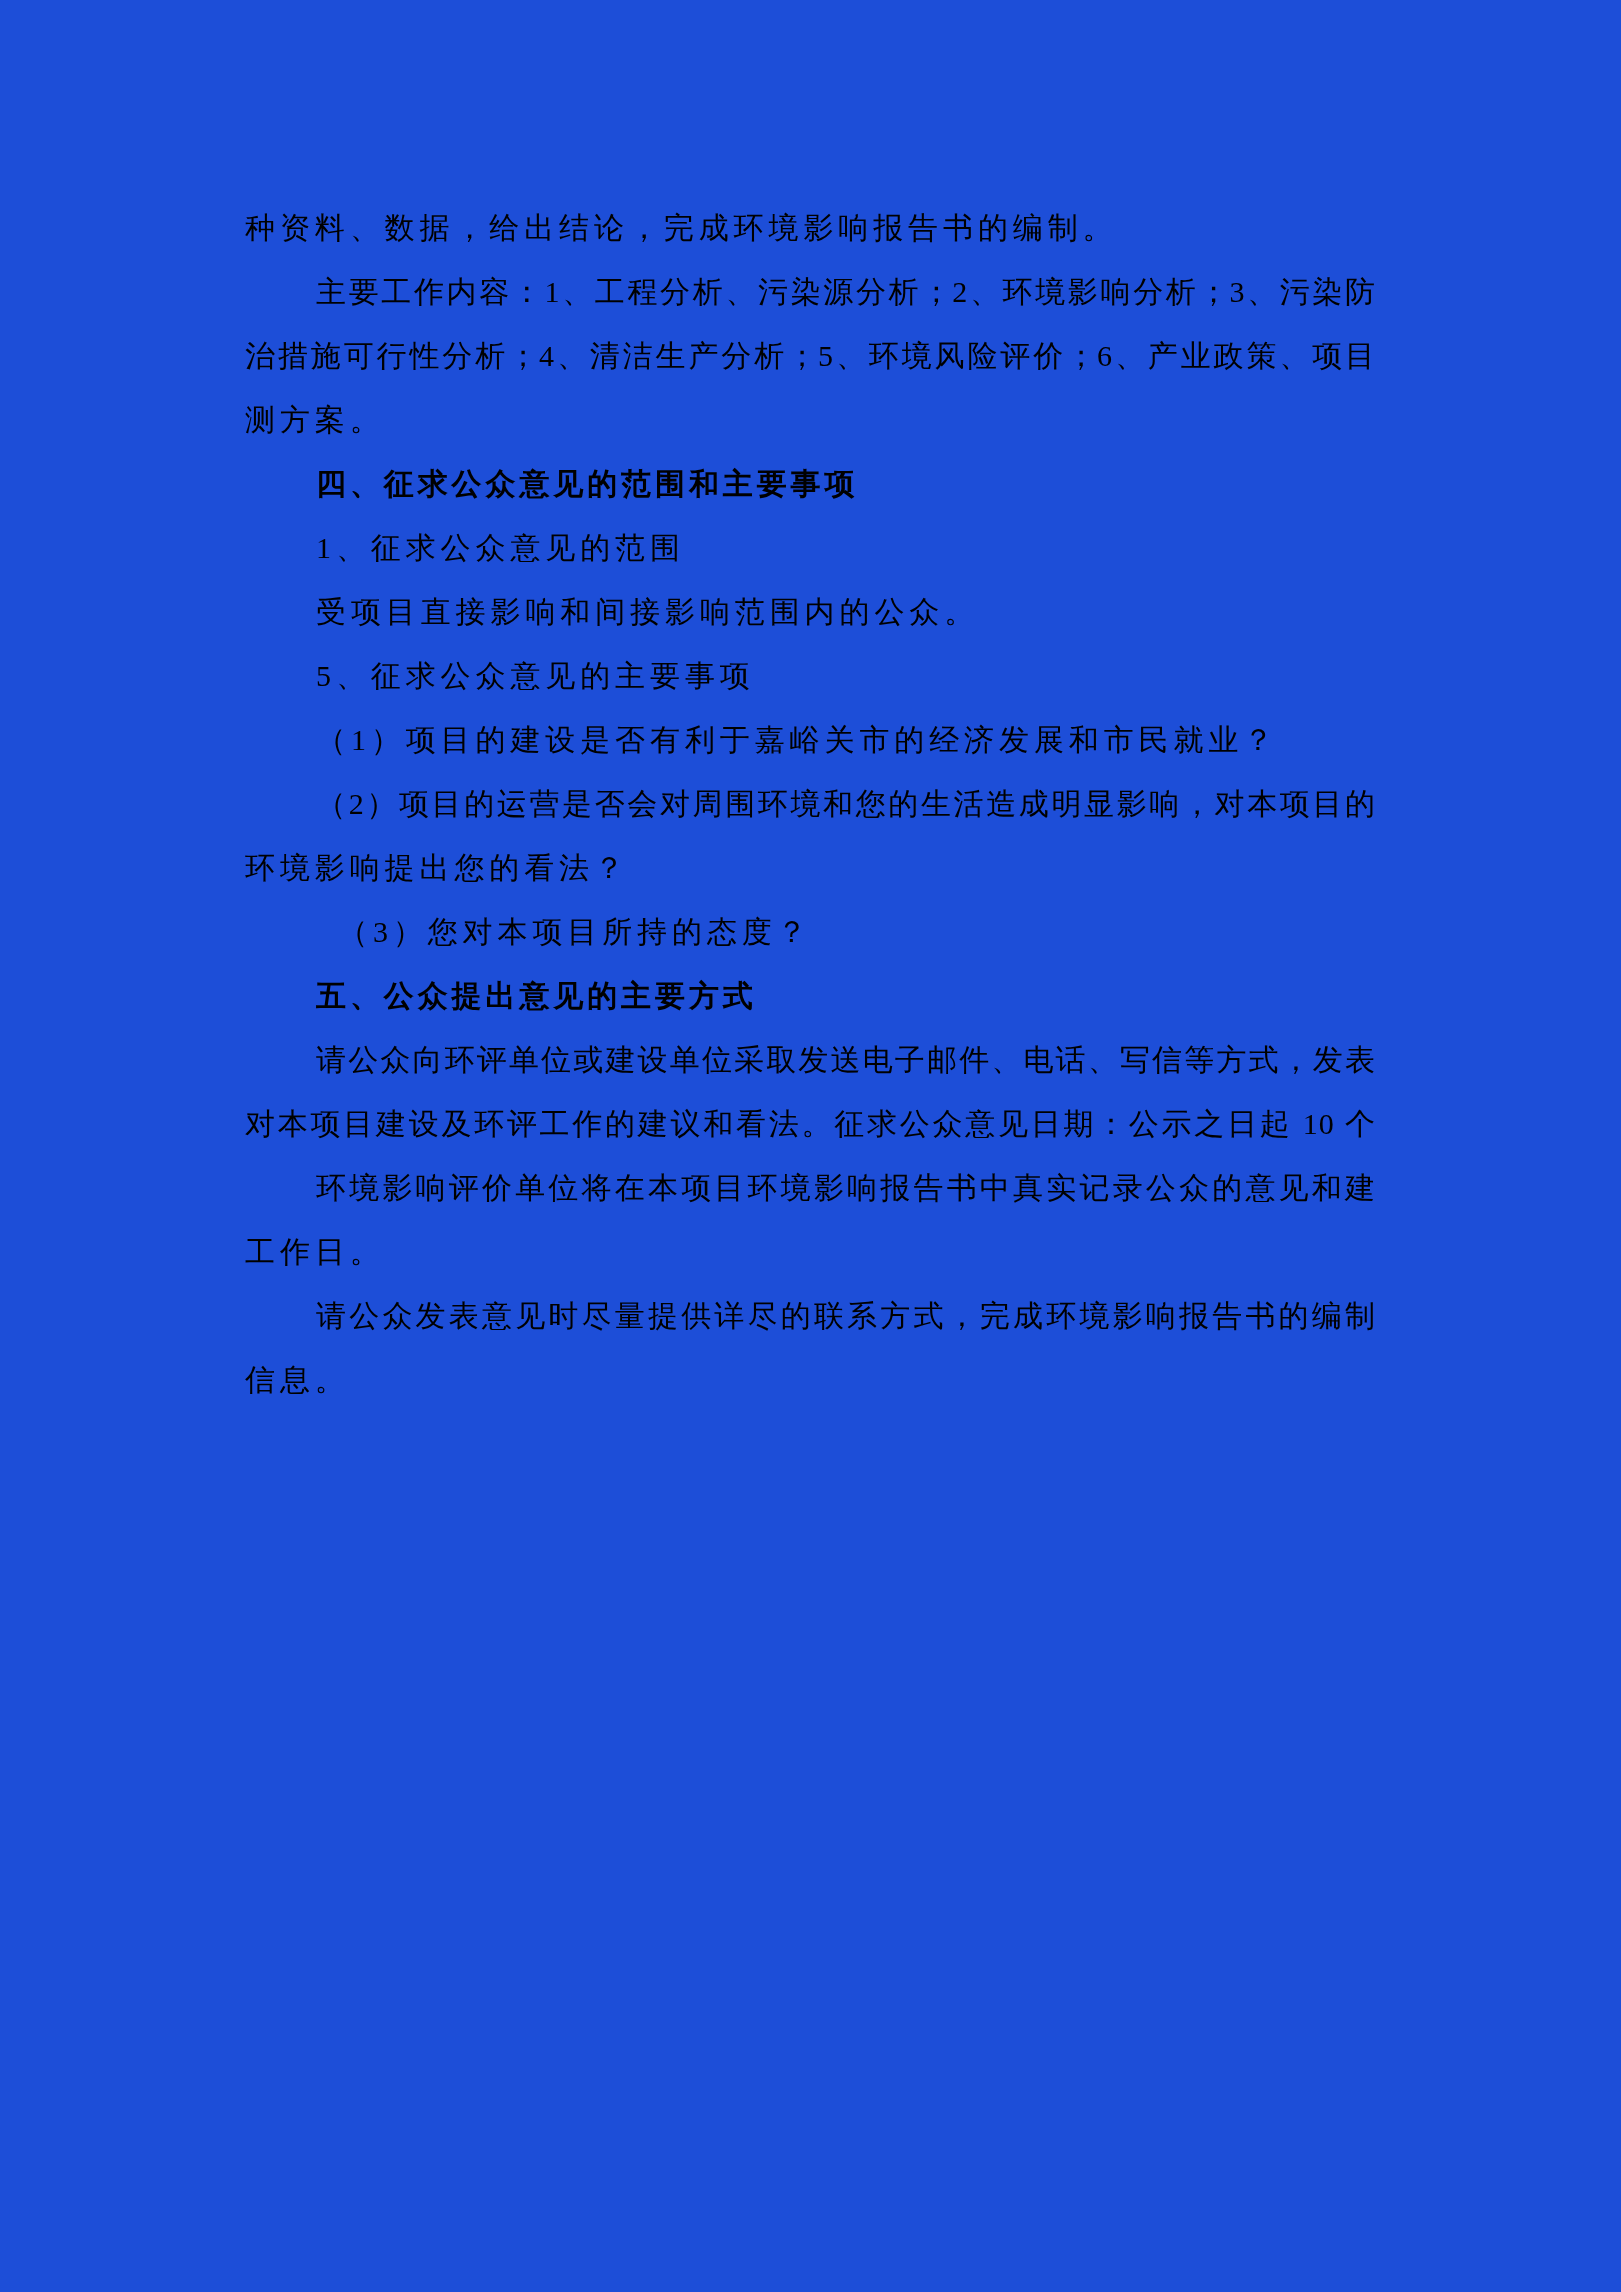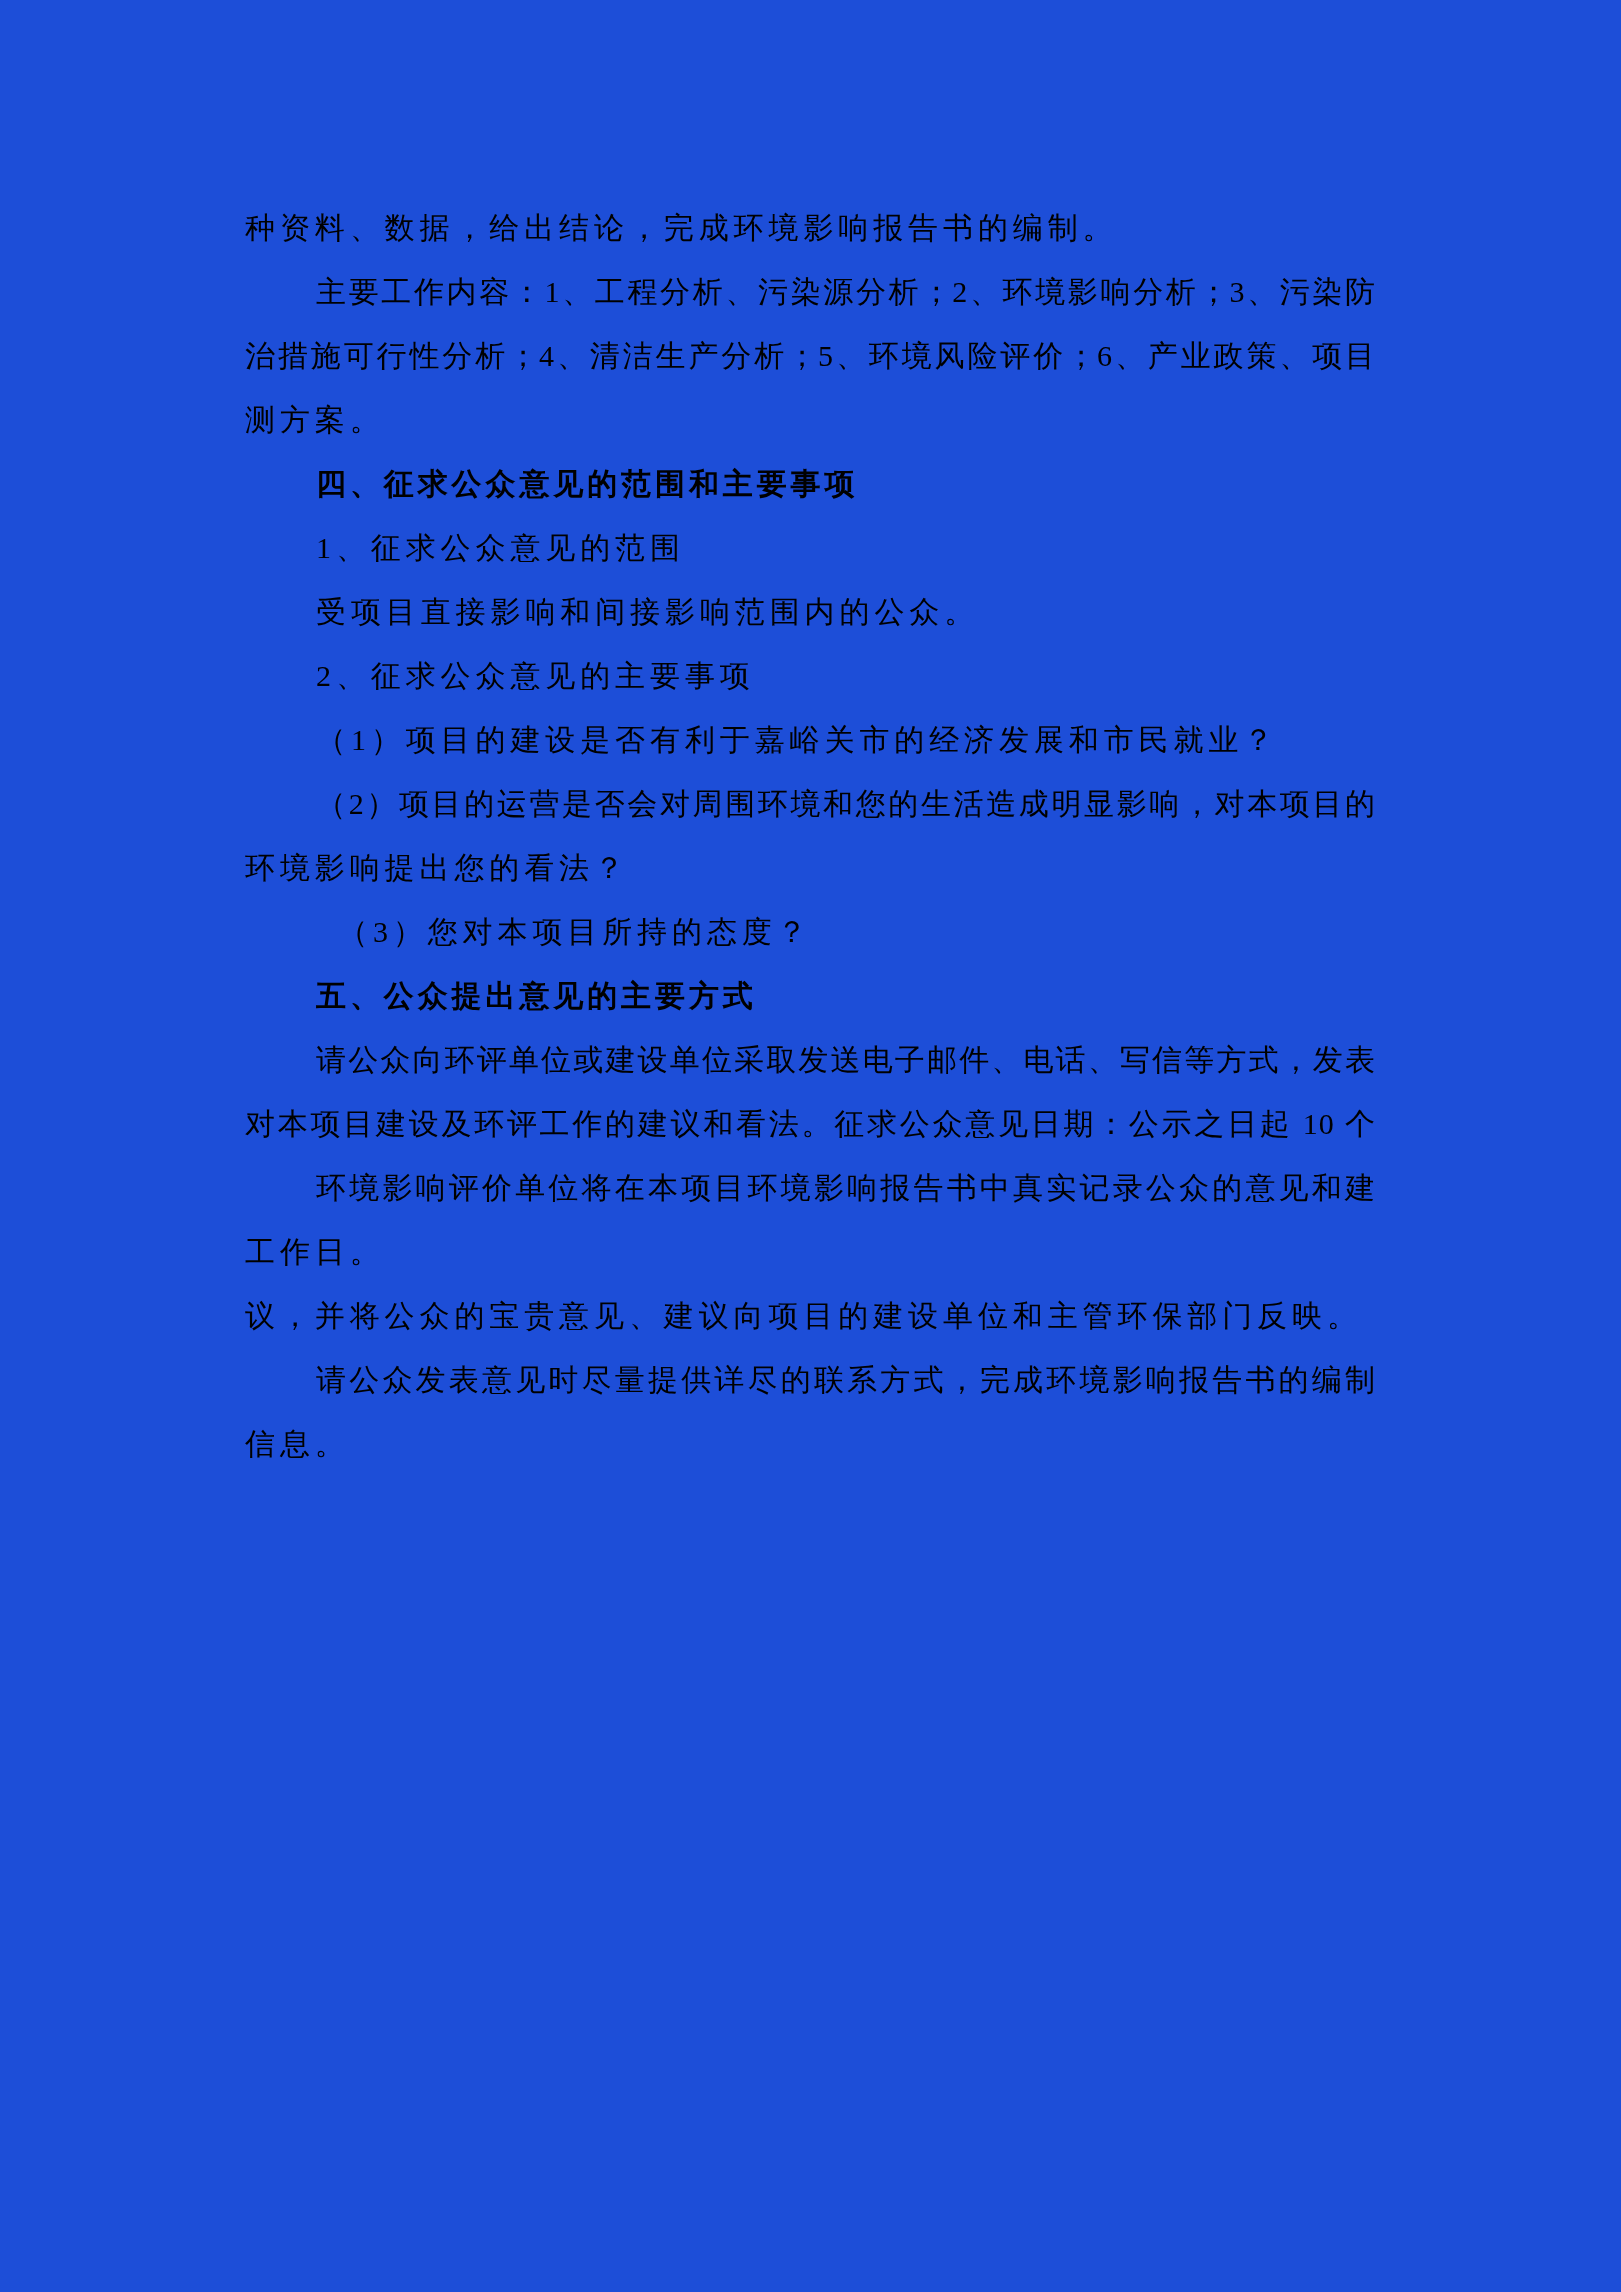--- a/index.html
+++ b/index.html
@@ -44,28 +44,27 @@
 
 <div class="page">
   <div class="text-block">
     <div class="ln">种资料、数据，给出结论，完成环境影响报告书的编制。</div>
     <div class="ln fill ind">主要工作内容：1、工程分析、污染源分析；2、环境影响分析；3、污染防</div>
     <div class="ln fill">治措施可行性分析；4、清洁生产分析；5、环境风险评价；6、产业政策、项目</div>
     <div class="ln">测方案。</div>
     <div class="ln ind bold">四、征求公众意见的范围和主要事项</div>
     <div class="ln ind">1、征求公众意见的范围</div>
     <div class="ln ind">受项目直接影响和间接影响范围内的公众。</div>
-    <div class="ln ind">2、征求公众意见的主要事项</div>
+    <div class="ln ind">5、征求公众意见的主要事项</div>
     <div class="ln ind">（1）项目的建设是否有利于嘉峪关市的经济发展和市民就业？</div>
     <div class="ln fill ind">（2）项目的运营是否会对周围环境和您的生活造成明显影响，对本项目的</div>
     <div class="ln">环境影响提出您的看法？</div>
     <div class="ln ind3">（3）您对本项目所持的态度？</div>
     <div class="ln ind bold">五、公众提出意见的主要方式</div>
     <div class="ln fill ind">请公众向环评单位或建设单位采取发送电子邮件、电话、写信等方式，发表</div>
     <div class="ln fill">对本项目建设及环评工作的建议和看法。征求公众意见日期：公示之日起 10 个</div>
     <div class="ln fill ind">环境影响评价单位将在本项目环境影响报告书中真实记录公众的意见和建</div>
     <div class="ln">工作日。</div>
-    <div class="ln">议，并将公众的宝贵意见、建议向项目的建设单位和主管环保部门反映。</div>
     <div class="ln fill ind">请公众发表意见时尽量提供详尽的联系方式，完成环境影响报告书的编制</div>
     <div class="ln">信息。</div>
   </div>
 </div>
 
 
 </body></html>

